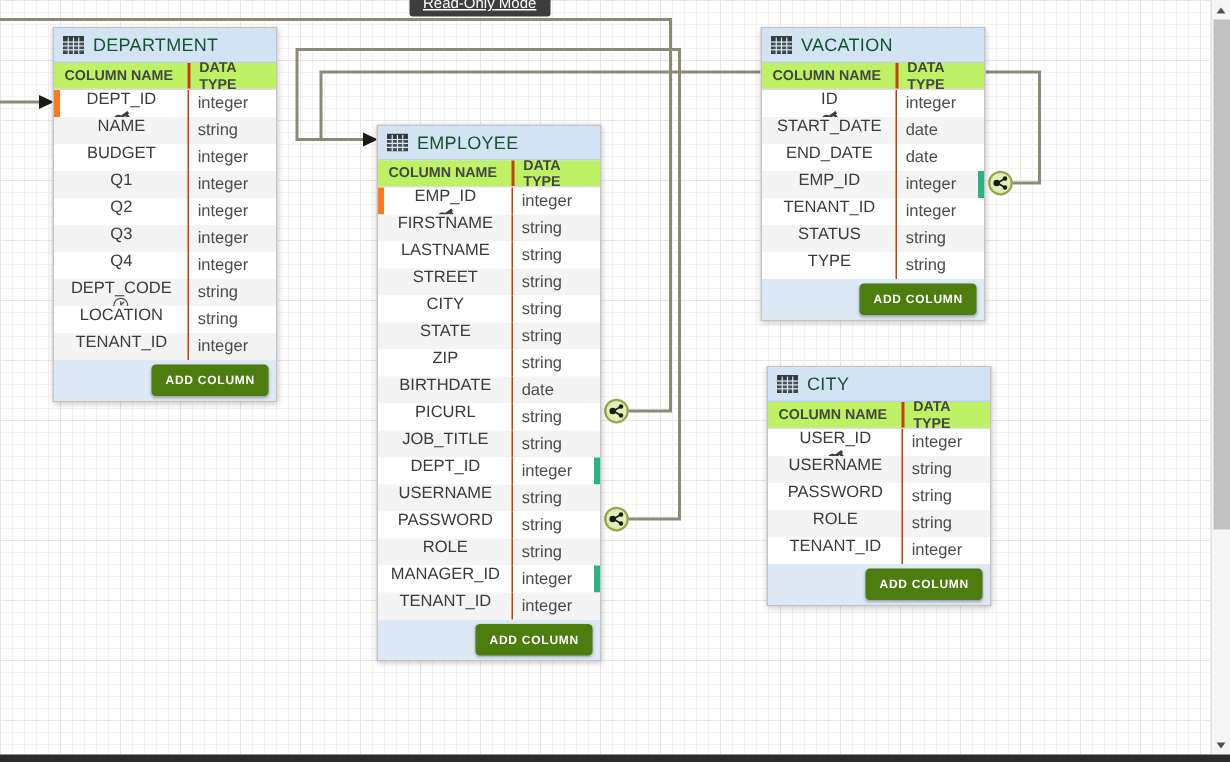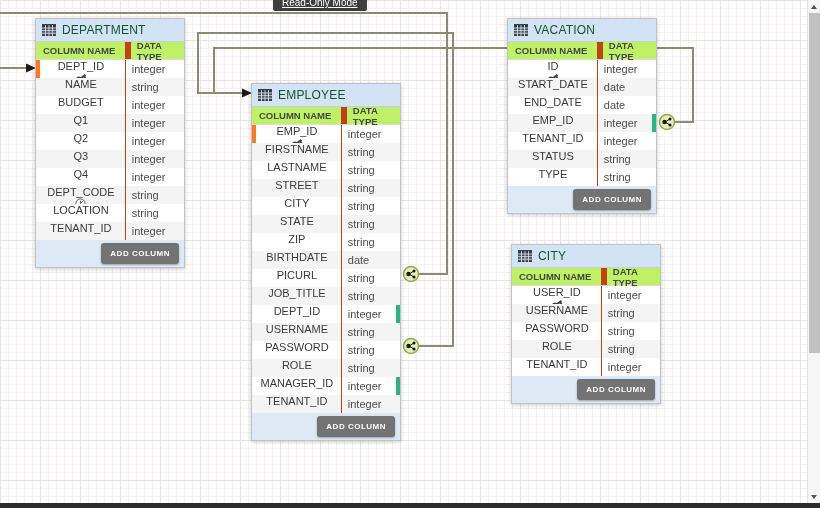--- a/index.html
+++ b/index.html
@@ -34,36 +34,36 @@
   .t-header {
     height:23px; background:#d2e4f3; border-bottom:1px solid #bed2e4;
     display:flex; align-items:center; gap:6px; padding:0 6px; cursor:move;
   }
   .t-title { font-size:12px; color:#14532d; letter-spacing:.2px; }
   .t-colhead {
     height:18px; background:#bef264; border-bottom:1px solid #dcdcdc;
     display:flex; align-items:center; font-size:9.5px; font-weight:bold; color:#454545;
   }
   .t-colhead .h-name { width:60%; padding-left:7px; }
-  .t-colhead .h-type { width:40%; padding-left:6px; border-left:6px solid #c2410c; align-self:stretch; display:flex; align-items:center; }
+  .t-colhead .h-type { width:40%; padding-left:6px; border-left:2px solid #c2410c; align-self:stretch; display:flex; align-items:center; }
   .t-row { height:18px; display:flex; position:relative; background:#fff; }
   .t-row.alt { background:#f4f4f4; }
   .c-name {
     width:60%; padding:0 6px 0 7px; display:flex; align-items:center;
     justify-content:space-between; color:#3a3a3a; overflow:hidden; white-space:nowrap;flex-direction:column;
   }
   .c-type { width:40%; padding-left:6px; color:#4c4c4c; border-left:1px solid #c2410c; display:flex; align-items:center; }
   .mark-left  { position:absolute; left:0; top:0; bottom:0; width:4px; background:#ff7a1e; }
   .mark-right { position:absolute; right:0; top:0; bottom:0; width:4px; background:#28b485; }
   .t-footer {
     height:27px; background:#dde9f5; display:flex; align-items:center;
     justify-content:flex-end; padding-right:5px;
   }
   .add-btn {
-    background:#737373; color:#fff; border:none; border-radius:3px;
+    background:#4d7c0f; color:#fff; border:none; border-radius:3px;
     font-family:"Liberation Sans", sans-serif; font-size:8px; font-weight:bold;
     letter-spacing:.5px; padding:6px 9px; box-shadow:0 1px 2px rgba(0,0,0,.3); cursor:pointer;
   }
   .keysvg { flex:0 0 auto; }
 
   .vscroll {
     position:absolute; right:0; top:0; width:13px; height:503px;
     background:#f6f6f6; border-left:1px solid #e2e2e2; z-index:9;
   }
   .sb-up, .sb-down { position:absolute; left:0; width:12px; height:13px; display:flex; align-items:center; justify-content:center; }

